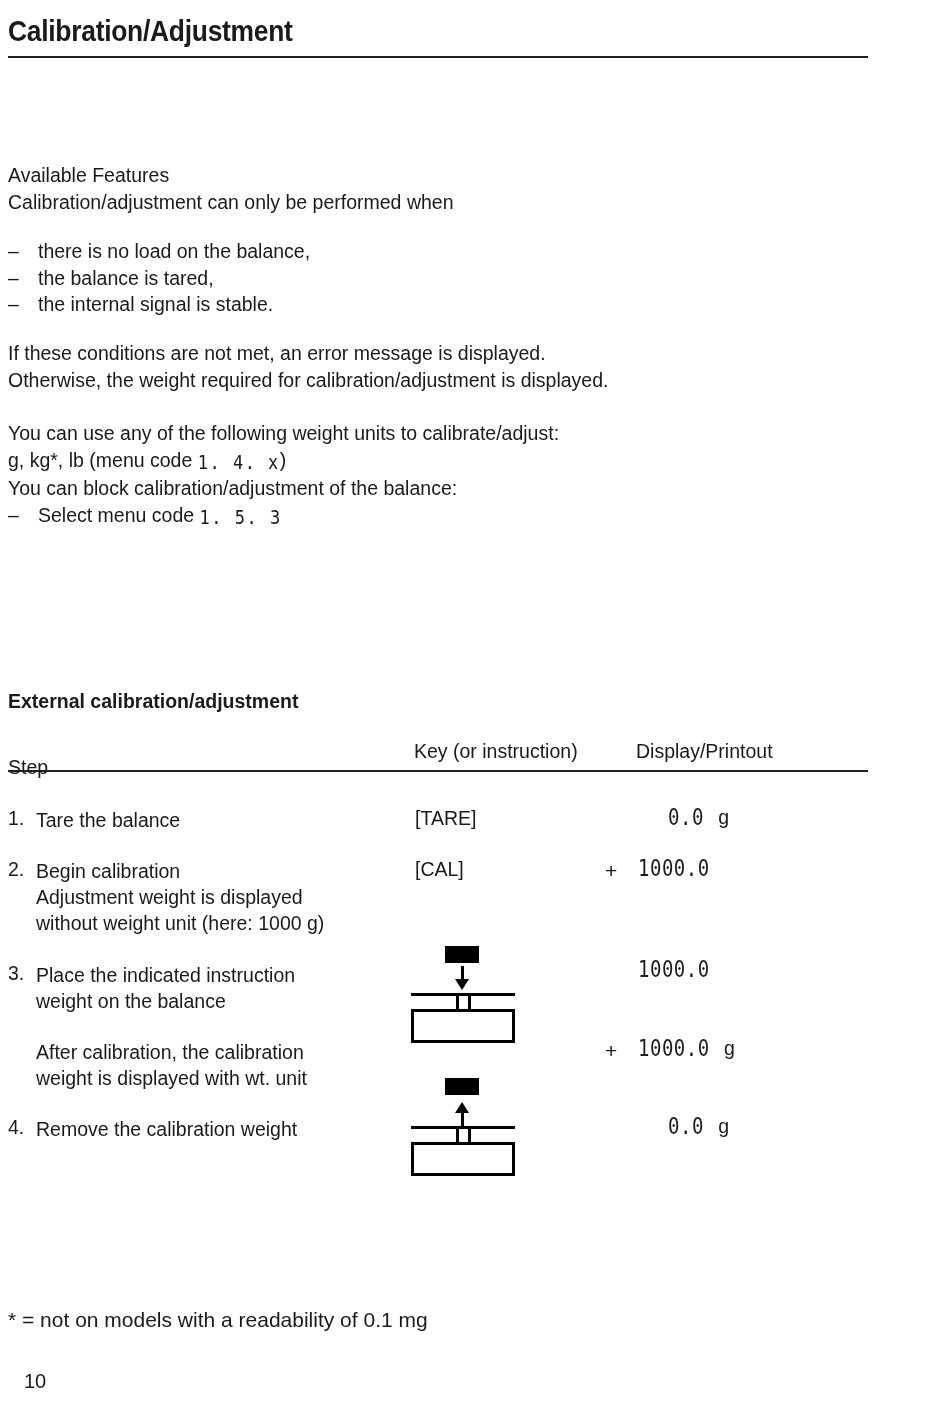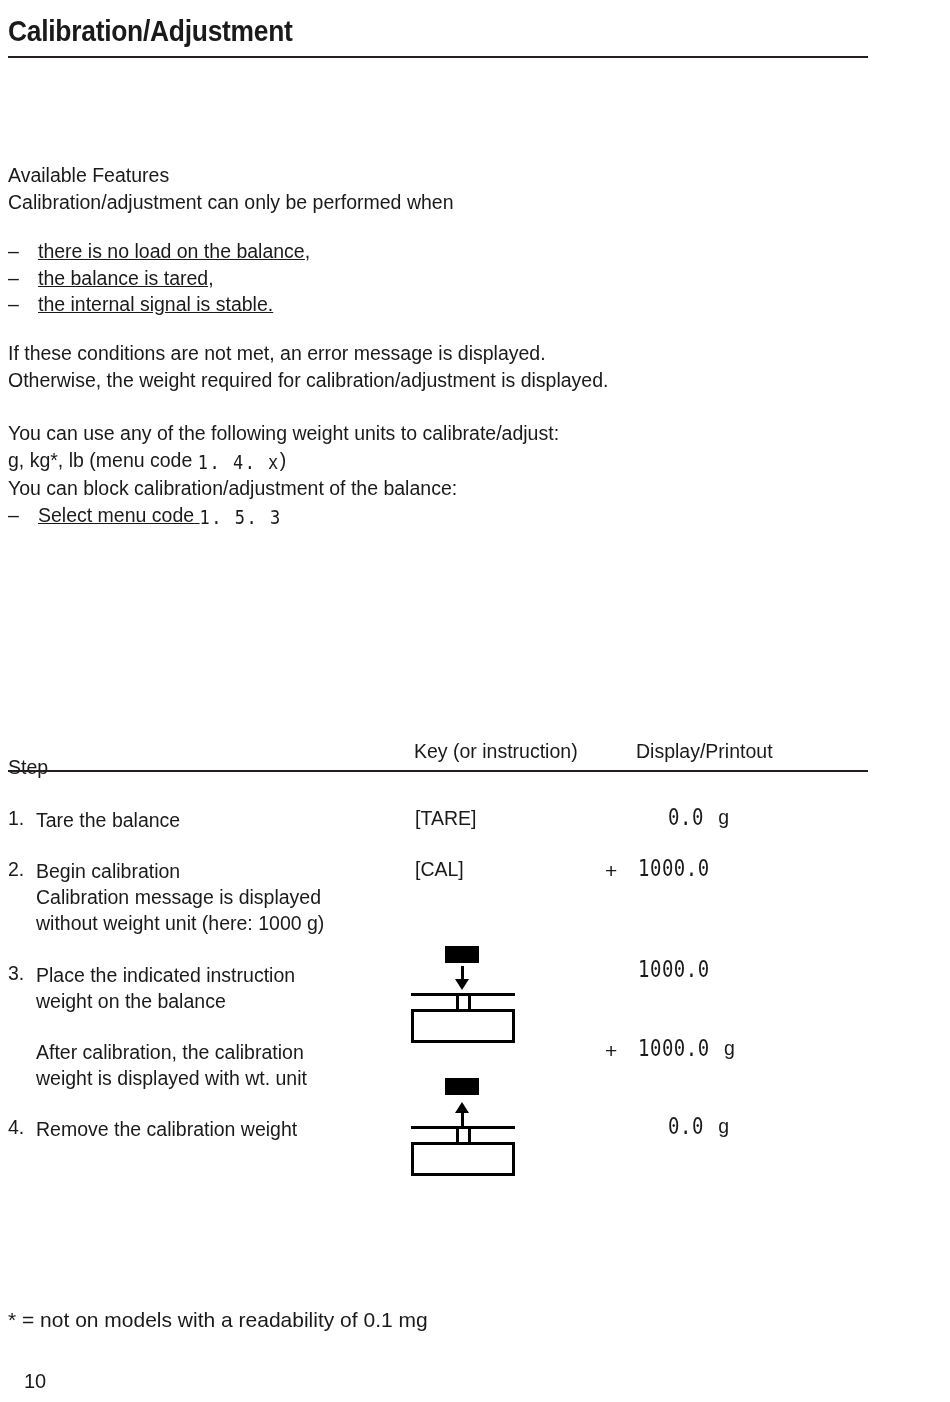--- a/index.html
+++ b/index.html
@@ -52,21 +52,20 @@
   }
 
   .blk-features  { top: 162px; }
   .blk-bullets   { top: 238px; }
   .blk-errmsg    { top: 340px; }
   .blk-units     { top: 420px; }
 
   .bullet-row {
     display: block;
     white-space: nowrap;
-    text-decoration: underline;
   }
   .dash {
     display: inline-block;
     width: 30px;
   }
 
   
   .lcd {
     font-family: "DejaVu Sans Mono", monospace;
     font-size: 17px;
@@ -258,40 +257,41 @@
       <span>g, kg*, lb (menu code</span>
       <span class="lcd">1. 4. x</span><span>)</span>
     </div>
     <div>You can block calibration/adjustment of the balance:</div>
     <div class="bullet-row">
       <span class="dash">–</span><span>Select menu code</span>
       <span class="lcd">1. 5. 3</span>
     </div>
   </div>
 
+  <div class="section-heading">External calibration/adjustment</div>
 
   <div class="tbl-head th-step">Step</div>
   <div class="tbl-head th-key">Key (or instruction)</div>
   <div class="tbl-head th-display">Display/Printout</div>
   <div class="tbl-rule"></div>
 
   <div class="row-num" style="top:807px;">1.</div>
   <div class="row-step" style="top:807px;">
     <div>Tare the balance</div>
   </div>
   <div class="row-key" style="top:807px;">[TARE]</div>
   <div class="row-display" style="top:806px; left:668px;">
     <span class="lcd-big">0.0</span>
     <span class="unit-g" style="margin-left:9px;">g</span>
   </div>
 
   <div class="row-num" style="top:858px;">2.</div>
   <div class="row-step" style="top:858px;">
     <div>Begin calibration</div>
-    <div>Calibration message is displayed</div>
+    <div>Adjustment weight is displayed</div>
     <div>without weight unit (here: 1000 g)</div>
   </div>
   <div class="row-key" style="top:858px;">[CAL]</div>
   <div class="plus-sign" style="top:860px; left:605px;">+</div>
   <div class="row-display" style="top:857px; left:638px;">
     <span class="lcd-big">1000.0</span>
     <span class="unit-g"></span>
   </div>
 
   <div class="row-num" style="top:962px;">3.</div>

